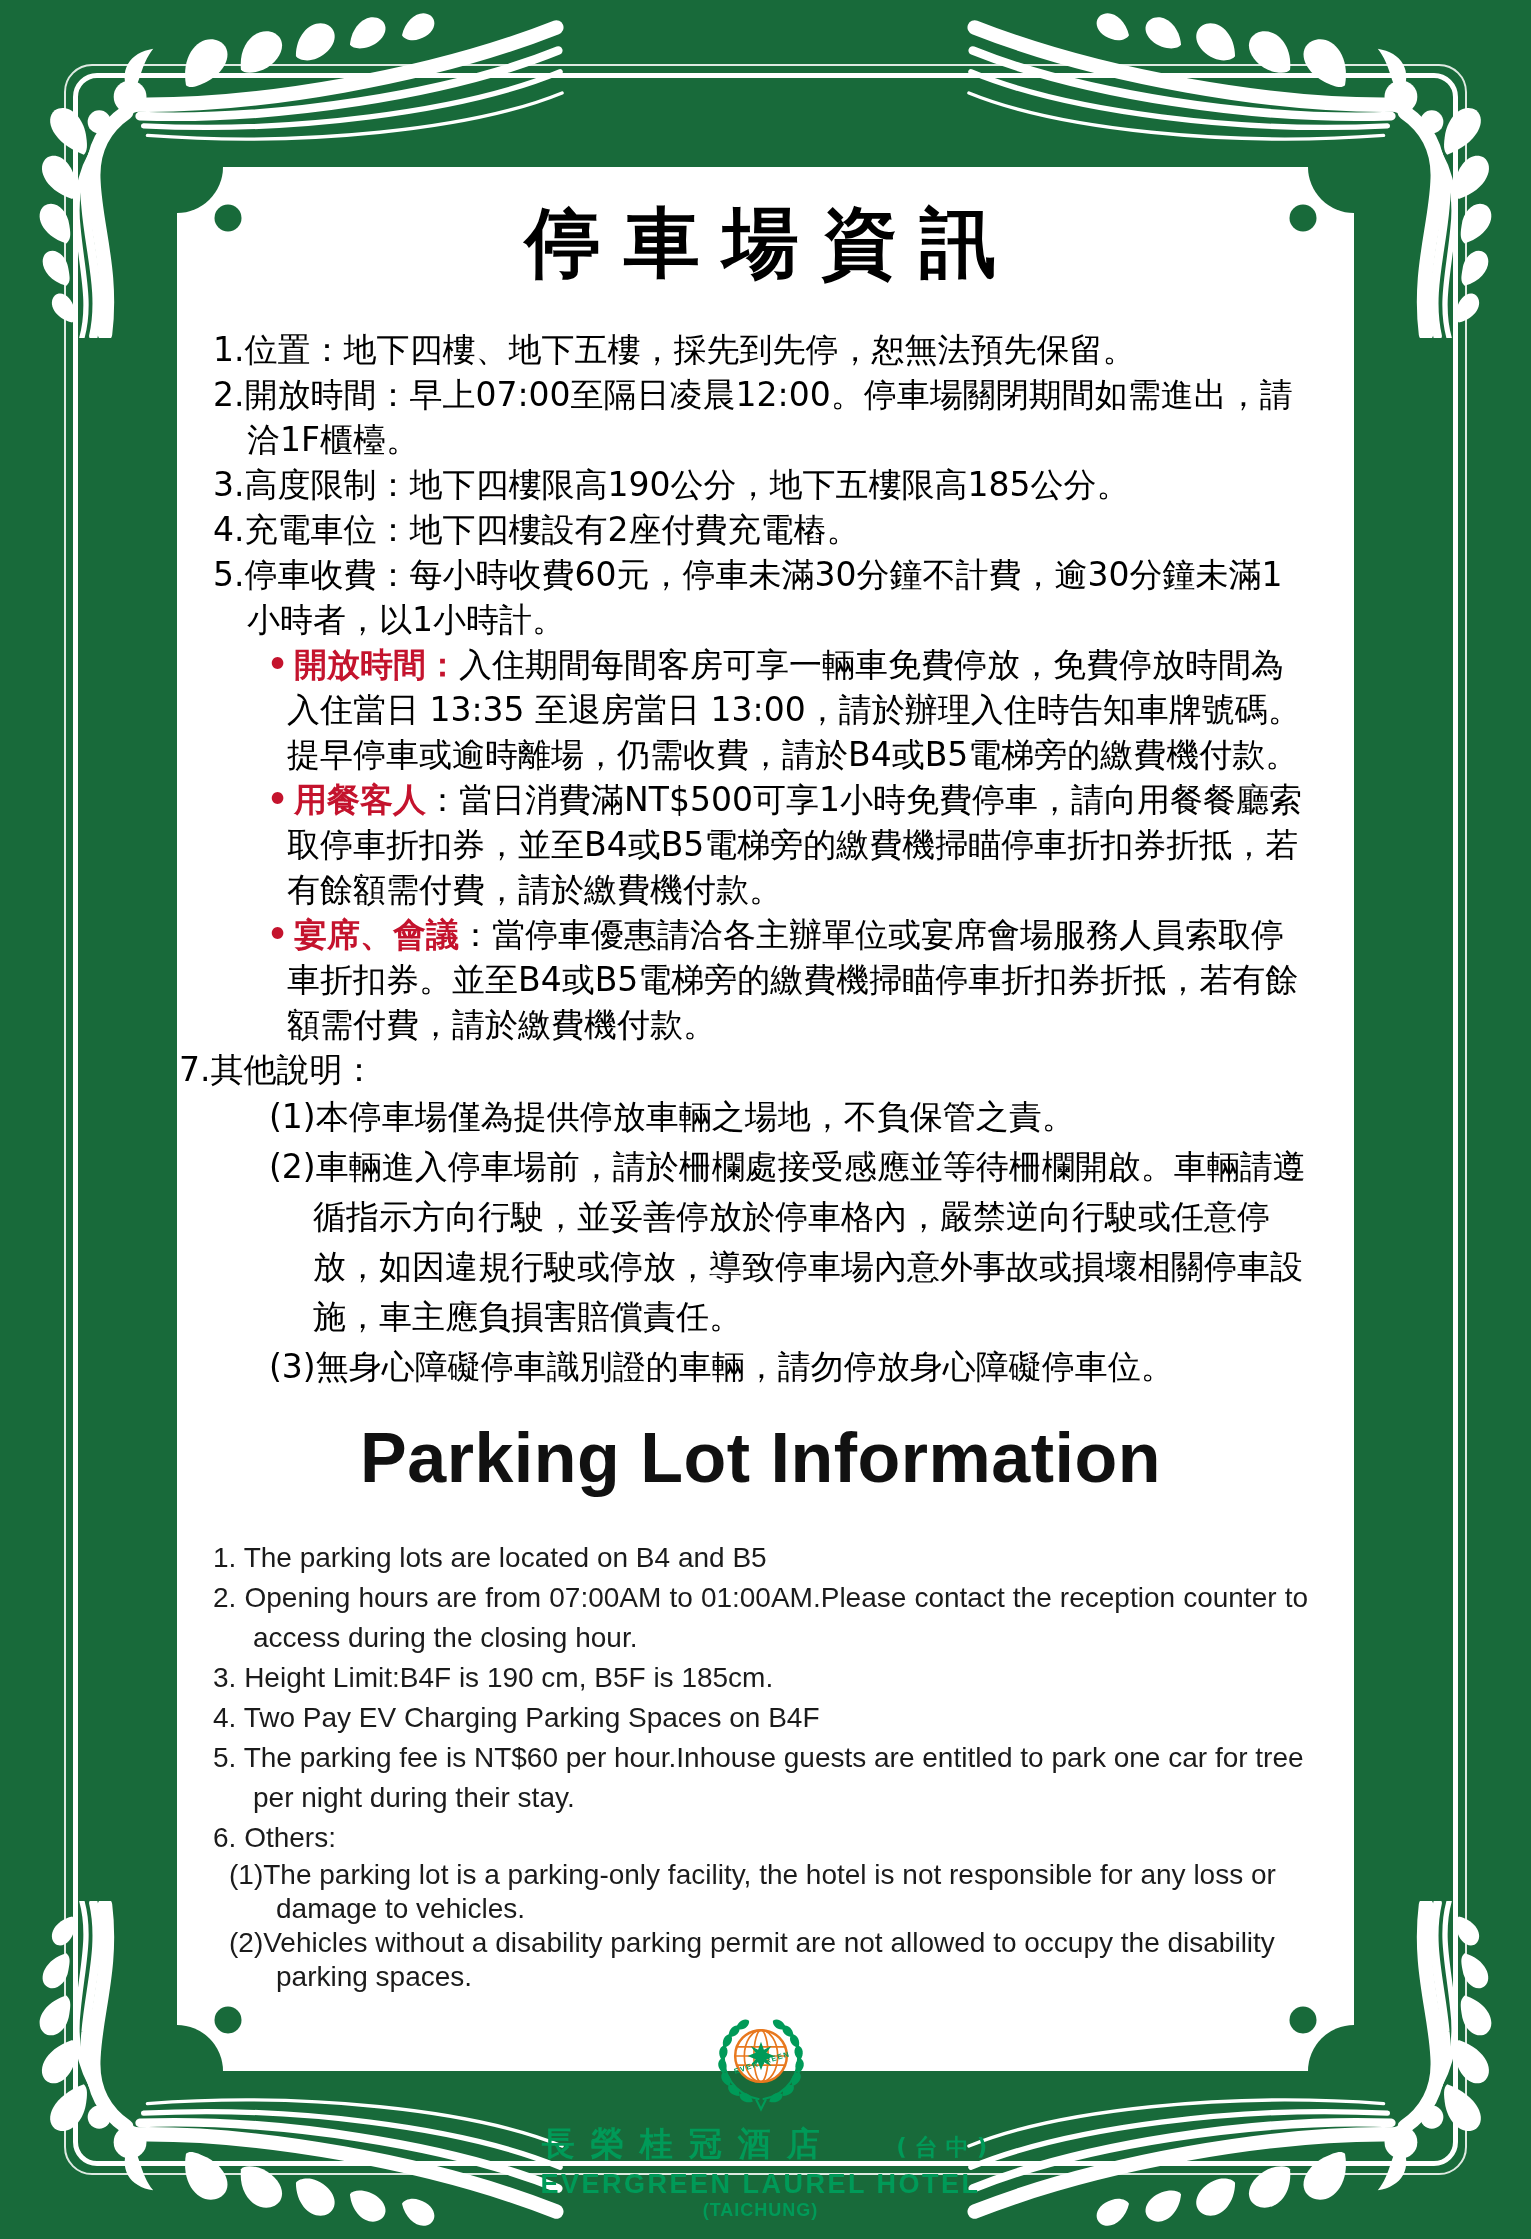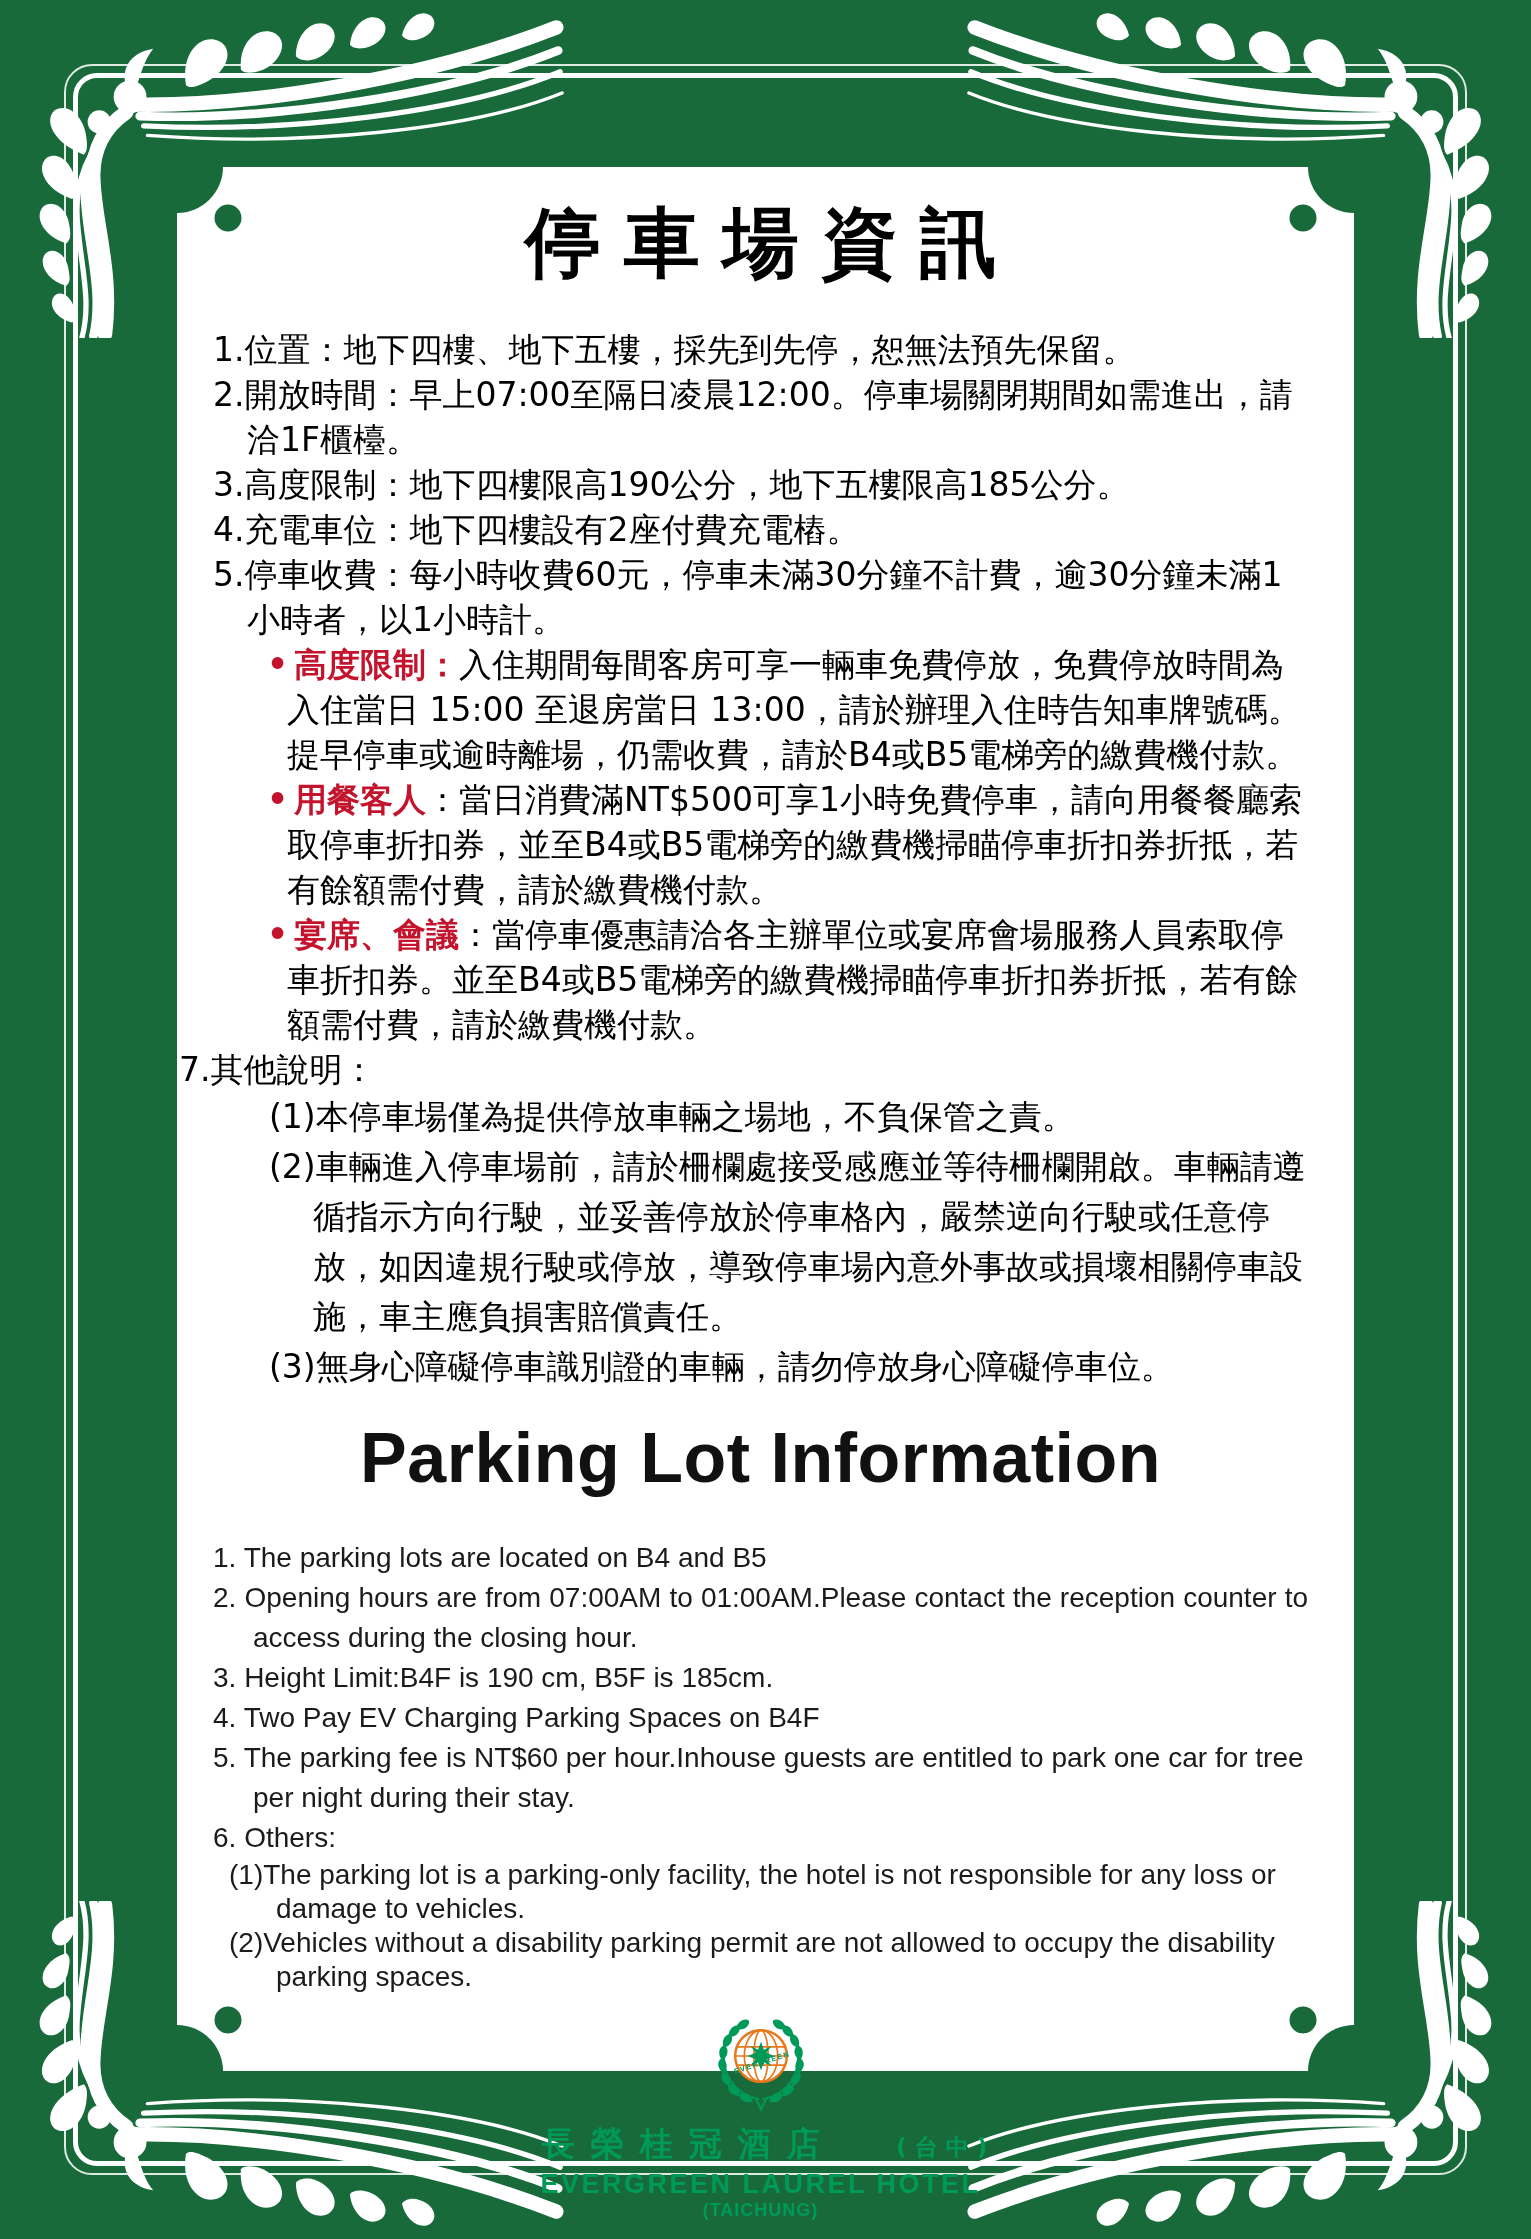--- a/index.html
+++ b/index.html
@@ -208,21 +208,21 @@
       <div class="zh-title">停車場資訊</div>
 
       <div class="zh-list">
         <div class="zh-item">1.位置：地下四樓、地下五樓，採先到先停，恕無法預先保留。</div>
         <div class="zh-item">2.開放時間：早上07:00至隔日凌晨12:00。停車場關閉期間如需進出，請洽1F櫃檯。</div>
         <div class="zh-item">3.高度限制：地下四樓限高190公分，地下五樓限高185公分。</div>
         <div class="zh-item">4.充電車位：地下四樓設有2座付費充電樁。</div>
         <div class="zh-item">5.停車收費：每小時收費60元，停車未滿30分鐘不計費，逾30分鐘未滿1小時者，以1小時計。</div>
 
 
-        <div class="bullet"><span class="dot">•</span><span class="red">高度限制：</span><span>入住期間每間客房可享一輛車免費停放，免費停放時間為入住當日 15:00 至退房當日 13:00，請於辦理入住時告知車牌號碼。提早停車或逾時離場，仍需收費，請於B4或B5電梯旁的繳費機付款。</span></div>
+        <div class="bullet"><span class="dot">•</span><span class="red">開放時間：</span><span>入住期間每間客房可享一輛車免費停放，免費停放時間為入住當日 13:35 至退房當日 13:00，請於辦理入住時告知車牌號碼。提早停車或逾時離場，仍需收費，請於B4或B5電梯旁的繳費機付款。</span></div>
         <div class="bullet"><span class="dot">•</span><span class="red">用餐客人</span><span>：當日消費滿NT$500可享1小時免費停車，請向用餐餐廳索取停車折扣券，並至B4或B5電梯旁的繳費機掃瞄停車折扣券折抵，若有餘額需付費，請於繳費機付款。</span></div>
         <div class="bullet"><span class="dot">•</span><span class="red">宴席、會議</span><span>：當停車優惠請洽各主辦單位或宴席會場服務人員索取停車折扣券。並至B4或B5電梯旁的繳費機掃瞄停車折扣券折抵，若有餘額需付費，請於繳費機付款。</span></div>
 
         <div class="zh-item zh-heading">7.其他說明：</div>
         <div class="zh-sub">(1)本停車場僅為提供停放車輛之場地，不負保管之責。</div>
         <div class="zh-sub">(2)車輛進入停車場前，請於柵欄處接受感應並等待柵欄開啟。車輛請遵循指示方向行駛，並妥善停放於停車格內，嚴禁逆向行駛或任意停放，如因違規行駛或停放，導致停車場內意外事故或損壞相關停車設施，車主應負損害賠償責任。</div>
         <div class="zh-sub">(3)無身心障礙停車識別證的車輛，請勿停放身心障礙停車位。</div>
       </div>
 
       <div class="en-title">Parking Lot Information</div>

